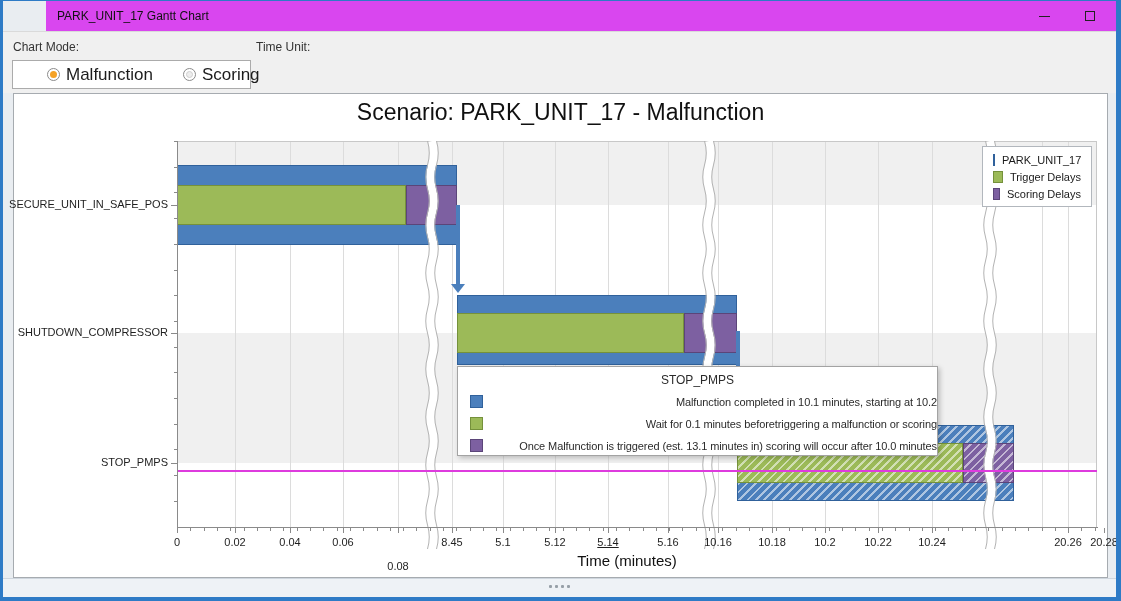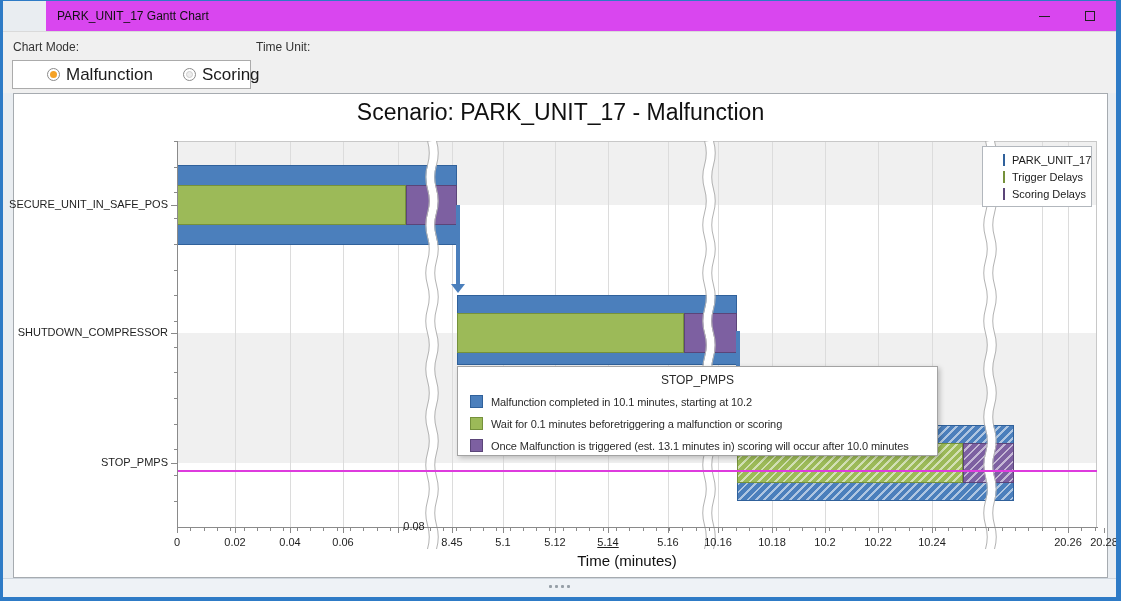--- a/index.html
+++ b/index.html
@@ -24,28 +24,28 @@
   .radio-dot.on { background:#F5A226; }
   .radio-dot.off { background:#EDEDED; border:1px solid #cfcfcf; }
   .radio-label { font-size:17px; color:#1c1c1c; }
   #print-btn { position:absolute; left:1023px; top:43px; width:85px; height:23px; border:1px solid #C2C9D0; border-radius:2px;
     background:linear-gradient(#FDFDFE,#EDF0F3); display:flex; align-items:center; justify-content:center; gap:8px; font-size:12px; color:#222; }
   #panel { position:absolute; left:13px; top:93px; width:1095px; height:485px; background:#fff; border:1px solid #A6ABB0; z-index:4; }
   #chart-title { position:absolute; left:13px; top:99px; width:1095px; text-align:center; font-size:23px; color:#101010; z-index:6; }
   #plot-layer { position:absolute; left:0; top:0; width:1121px; height:601px; z-index:6; pointer-events:none; }
   #plot-layer > div, #plot-layer > span { position:absolute; }
   #xaxis-label { position:absolute; left:177px; top:552px; width:900px; text-align:center; font-size:15px; color:#101010; z-index:6; }
-  #legend { position:absolute; left:982px; top:146px; width:110px; background:#fff; border:1px solid #B2B7BD; z-index:8; padding:4px 20px; }
+  #legend { position:absolute; left:982px; top:146px; width:110px; background:#fff; border:1px solid #B2B7BD; z-index:8; padding:4px 10px; }
   .legend-item { display:flex; align-items:center; gap:7px; height:17px; }
   .legend-swatch { width:17px; height:12px; }
   .legend-label { font-size:11px; color:#1a1a1a; white-space:nowrap; }
   #tooltip { position:absolute; left:457px; top:366px; width:481px; height:90px; background:#fff; border:1px solid #A3A3A3;
     box-shadow:2px 2px 5px rgba(0,0,0,0.22); z-index:9; }
   #tooltip-title { text-align:center; font-size:12px; color:#2b2b2b; margin-top:6px; }
-  .tt-line { display:flex; align-items:center; gap:8px; margin:7px 0 0 12px; height:15px; }
+  .tt-line { display:flex; align-items:center; gap:8px; margin:7px 0 0 12px; height:15px;justify-content:space-between; }
   .tt-swatch { width:13px; height:13px; flex:0 0 13px; }
   .tt-text { font-size:11px; letter-spacing:-0.1px; color:#2b2b2b; white-space:nowrap; }
   #splitter { position:absolute; left:3px; top:578px; width:1113px; height:19px; background:#EEF2F6; border-top:1px solid #CFD6DE; z-index:10; display:flex; align-items:center; justify-content:center; }
   #splitter .dots { display:flex; gap:3px; margin-top:-3px; }
   #splitter .dot { width:3px; height:3px; background:#97A0A8; border-radius:1px; }
   .tick-label { transform:translateX(-50%); font-size:11px; color:#1f1f1f; white-space:nowrap; }
   .yrow-label { text-align:right; font-size:11px; color:#1f1f1f; white-space:nowrap; }
   #print-icon { display:block; }
 </style>
 </head>
@@ -159,21 +159,21 @@
       <div style="left: 174px; top: 141px; width: 3px; height: 386px; background: repeating-linear-gradient(rgb(138, 138, 138) 0px, rgb(138, 138, 138) 1px, transparent 1px, transparent 25.7px);"></div>
       <div style="left: 177px; top: 528px; width: 1px; height: 5px; background: rgb(138, 138, 138);"></div>
       <span class="tick-label" style="left: 177px; top: 536px;">0</span>
       <div style="left: 235px; top: 528px; width: 1px; height: 5px; background: rgb(138, 138, 138);"></div>
       <span class="tick-label" style="left: 235px; top: 536px;">0.02</span>
       <div style="left: 290px; top: 528px; width: 1px; height: 5px; background: rgb(138, 138, 138);"></div>
       <span class="tick-label" style="left: 290px; top: 536px;">0.04</span>
       <div style="left: 343px; top: 528px; width: 1px; height: 5px; background: rgb(138, 138, 138);"></div>
       <span class="tick-label" style="left: 343px; top: 536px;">0.06</span>
       <div style="left: 398px; top: 528px; width: 1px; height: 5px; background: rgb(138, 138, 138);"></div>
-      <span class="tick-label" style="left: 398px; top: 520px; margin-left: 16px;">0.08</span>
+      <span class="tick-label" style="left: 398px; top: 560px;">0.08</span>
       <div style="left: 452px; top: 528px; width: 1px; height: 5px; background: rgb(138, 138, 138);"></div>
       <span class="tick-label" style="left: 452px; top: 536px;">8.45</span>
       <div style="left: 503px; top: 528px; width: 1px; height: 5px; background: rgb(138, 138, 138);"></div>
       <span class="tick-label" style="left: 503px; top: 536px;">5.1</span>
       <div style="left: 555px; top: 528px; width: 1px; height: 5px; background: rgb(138, 138, 138);"></div>
       <span class="tick-label" style="left: 555px; top: 536px;">5.12</span>
       <div style="left: 608px; top: 528px; width: 1px; height: 5px; background: rgb(138, 138, 138);"></div>
       <span class="tick-label" style="left: 608px; top: 536px; text-decoration: underline;">5.14</span>
       <div style="left: 668px; top: 528px; width: 1px; height: 5px; background: rgb(138, 138, 138);"></div>
       <span class="tick-label" style="left: 668px; top: 536px;">5.16</span>

